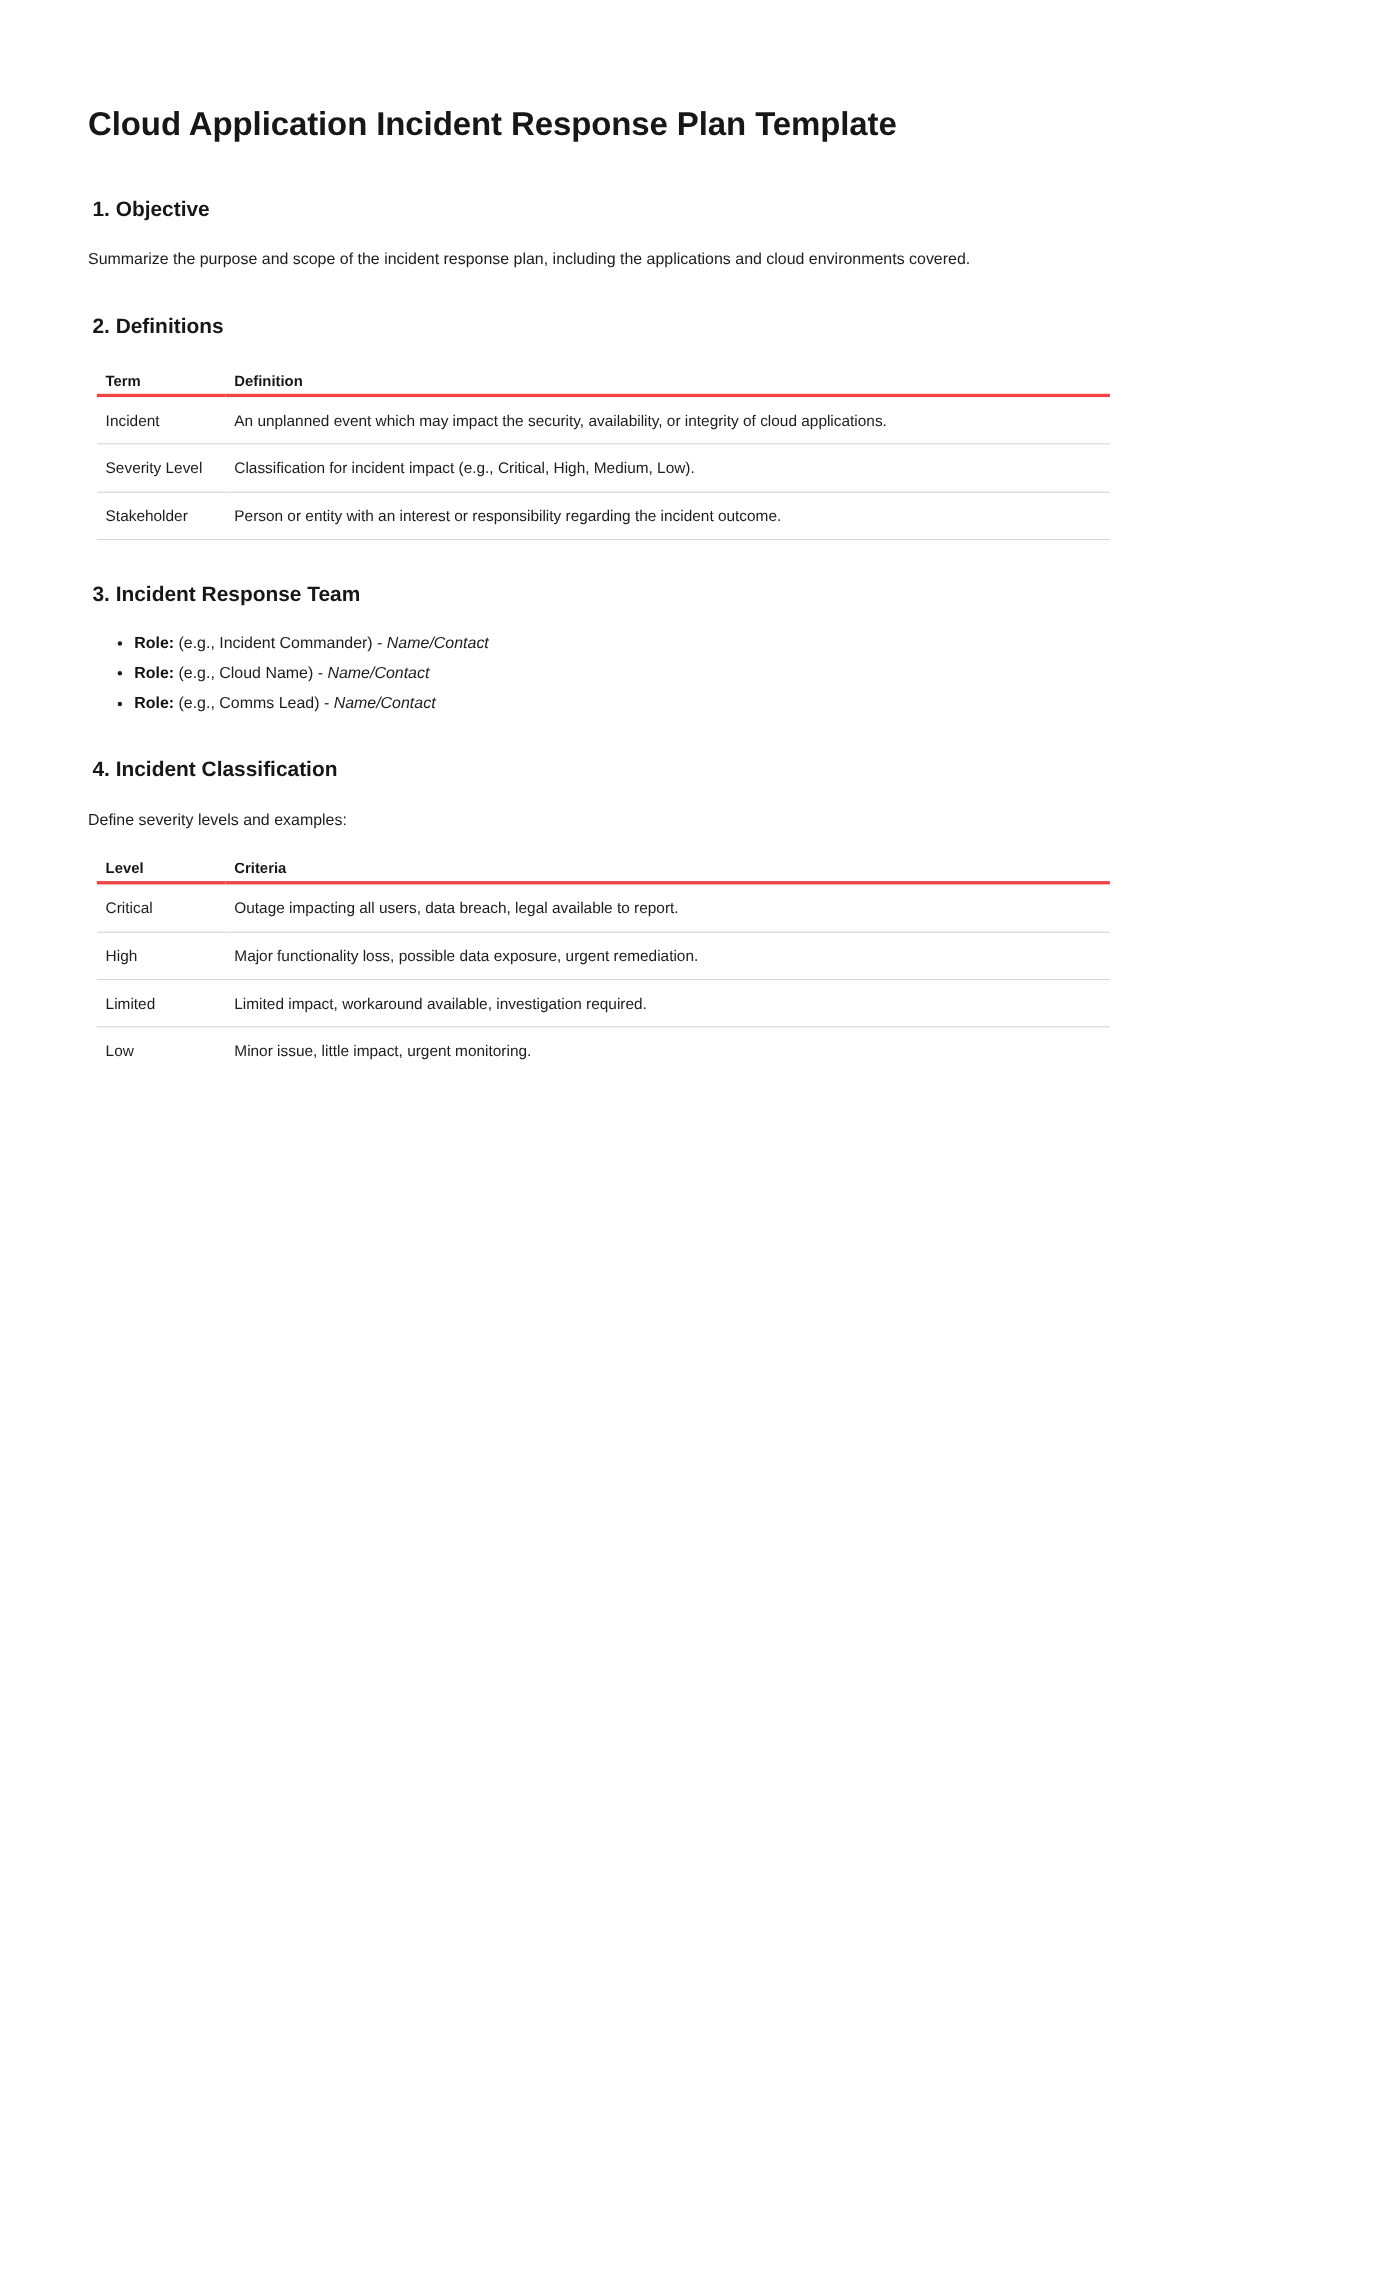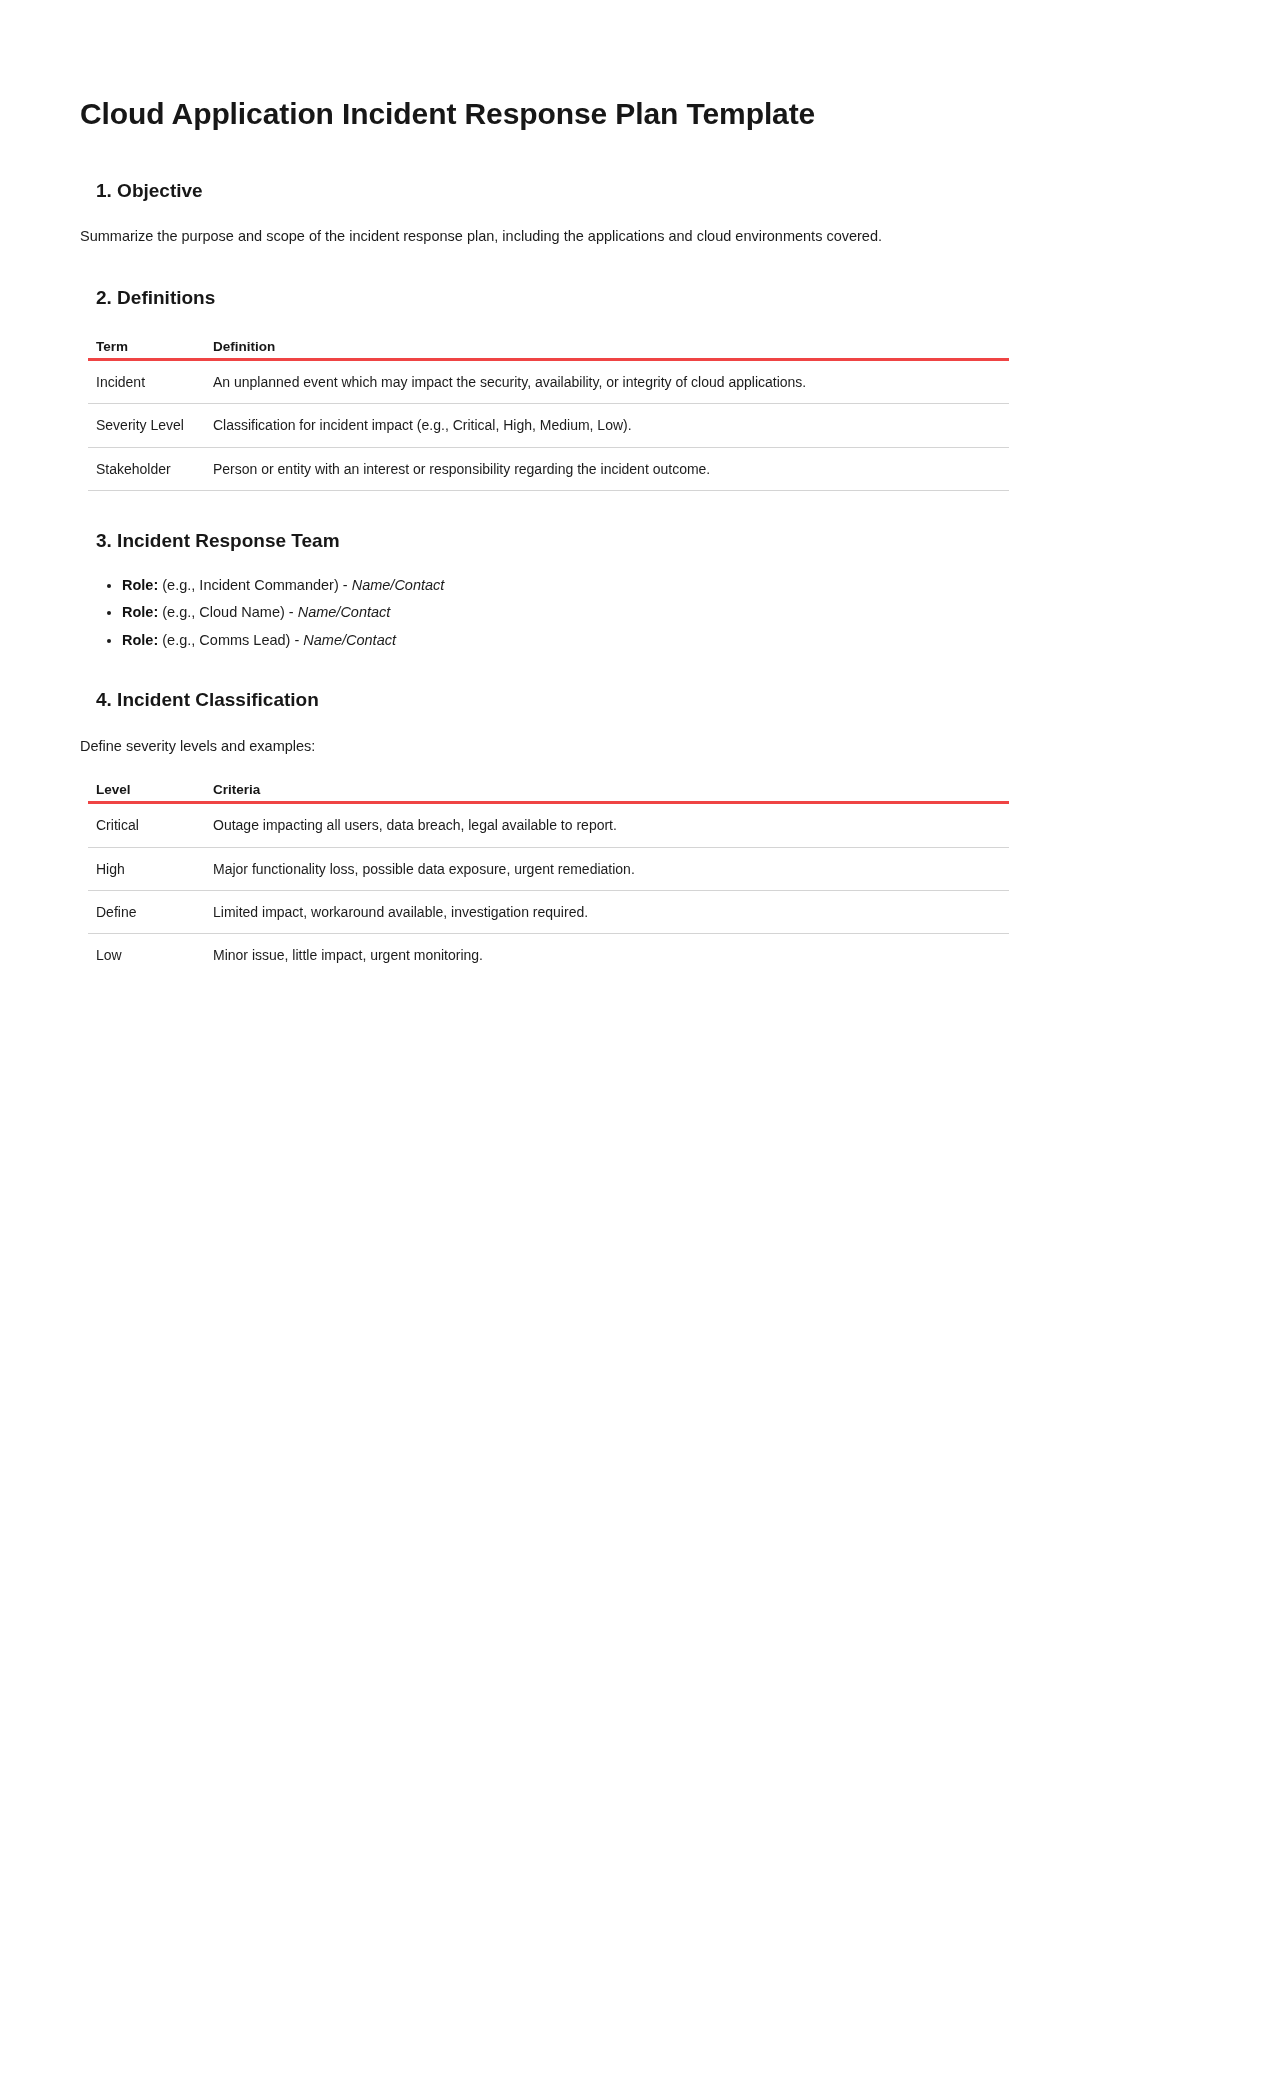--- a/index.html
+++ b/index.html
@@ -36,21 +36,21 @@
     color: #171717;
     letter-spacing: -0.1px;
     margin: 0 0 46px 0;
     line-height: 1.25;
   }
 
   .section-heading {
     font-size: 19px;
     font-weight: bold;
     color: #171717;
-    margin: 0 0 22px 16px;
+    margin: 0 0 22px 4px;
     line-height: 1.3;
   }
 
   .section-block {
     margin-bottom: 38px;
   }
 
   .para {
     font-size: 14.5px;
     line-height: 1.6;
@@ -175,21 +175,21 @@
         <tbody>
           <tr>
             <td>Critical</td>
             <td>Outage impacting all users, data breach, legal available to report.</td>
           </tr>
           <tr>
             <td>High</td>
             <td>Major functionality loss, possible data exposure, urgent remediation.</td>
           </tr>
           <tr>
-            <td>Define</td>
+            <td>Limited</td>
             <td>Limited impact, workaround available, investigation required.</td>
           </tr>
           <tr>
             <td>Low</td>
             <td>Minor issue, little impact, urgent monitoring.</td>
           </tr>
         </tbody>
       </table>
     </div>
 

